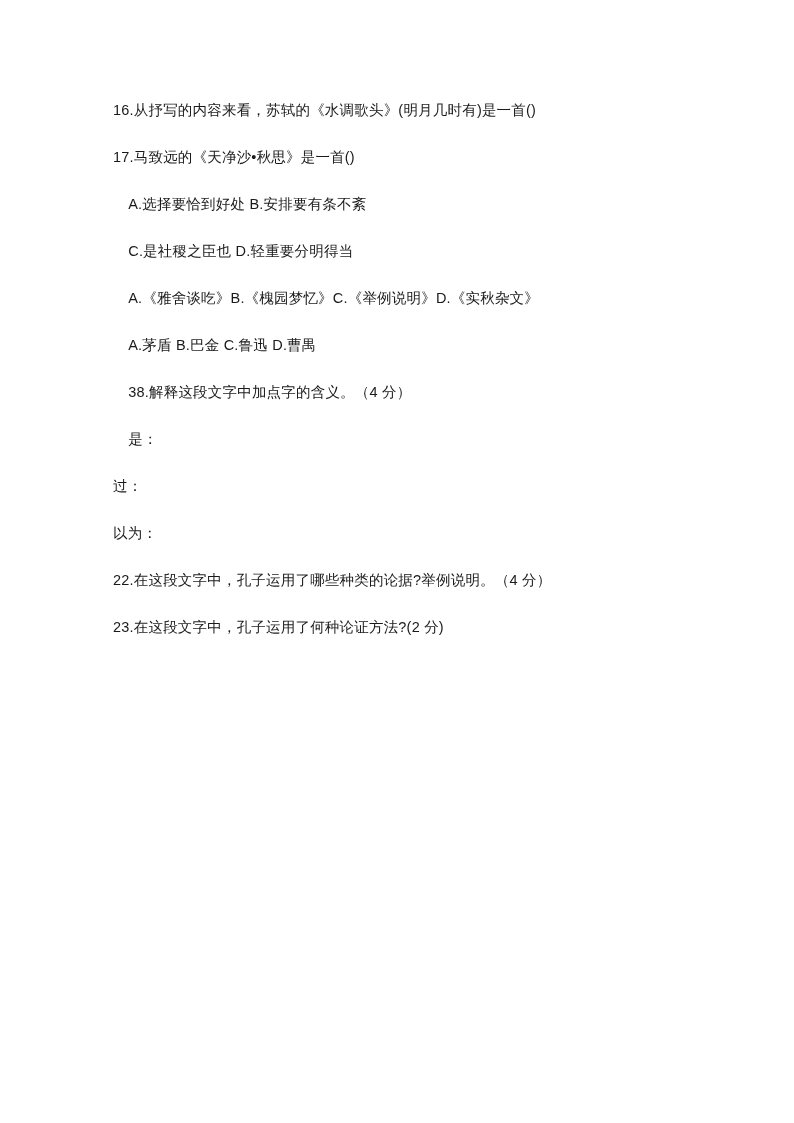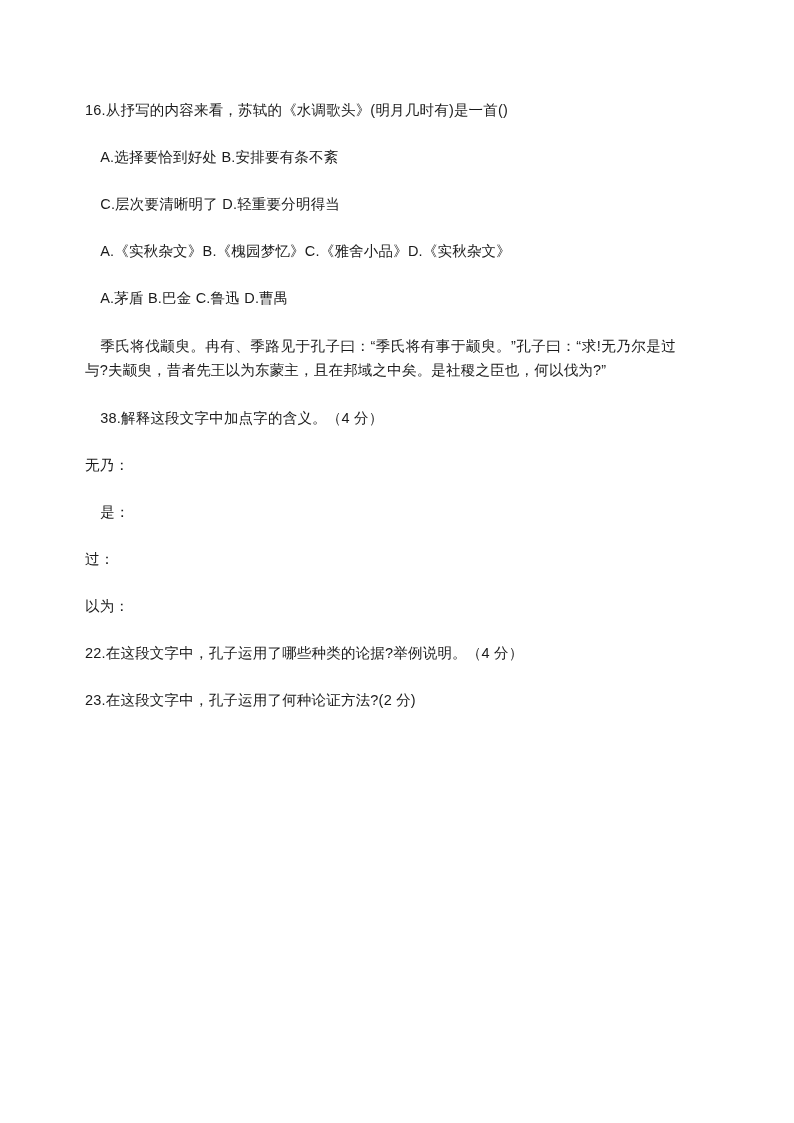--- a/index.html
+++ b/index.html
@@ -10,21 +10,21 @@
   body {
     width: 794px;
     height: 1123px;
     font-family: "Liberation Sans", "DejaVu Sans", sans-serif;
     color: #1a1a1a;
   }
   .page {
     width: 794px;
     height: 1123px;
     box-sizing: border-box;
-    padding: 100px 118px 60px 85px;
+    padding: 100px 118px 60px 113px;
     position: relative;
   }
   .doc-body {
     font-size: 14.5px;
     line-height: 1.45;
   }
   .para {
     margin: 0 0 26px 0;
     text-align: justify;
     letter-spacing: 0.2px;
@@ -48,34 +48,33 @@
   }
 </style>
 </head>
 <body>
 
 <div class="page">
   <div class="doc-body">
 
     <p class="para">16.从抒写的内容来看，苏轼的《水调歌头》(明月几时有)是一首()</p>
 
+    <p class="para">17.马致远的《天净沙•秋思》是一首()</p>
 
     <p class="para sub-indent">A.选择要恰到好处 B.安排要有条不紊</p>
-    <p class="para sub-indent">C.层次要清晰明了 D.轻重要分明得当</p>
+    <p class="para sub-indent">C.是社稷之臣也 D.轻重要分明得当</p>
 
-    <p class="para sub-indent">A.《实秋杂文》B.《槐园梦忆》C.《雅舍小品》D.《实秋杂文》</p>
+    <p class="para sub-indent">A.《雅舍谈吃》B.《槐园梦忆》C.《举例说明》D.《实秋杂文》</p>
 
     <p class="para sub-indent">A.茅盾 B.巴金 C.鲁迅 D.曹禺</p>
 
 
 
-    <p class="passage">季氏将伐颛臾。冉有、季路见于孔子曰：“季氏将有事于颛臾。”孔子曰：“求!无乃尔是过与?夫颛臾，昔者先王以为东蒙主，且在邦域之中矣。是社稷之臣也，何以伐为?”</p>
 
     <p class="para indent">38.解释这段文字中加点字的含义。（4 分）</p>
-    <p class="blank-line">无乃：</p>
     <p class="blank-line sub-indent">是：</p>
     <p class="blank-line">过：</p>
     <p class="blank-line">以为：</p>
 
     <p class="para">22.在这段文字中，孔子运用了哪些种类的论据?举例说明。（4 分）</p>
     <p class="para">23.在这段文字中，孔子运用了何种论证方法?(2 分)</p>
 
   </div>
 </div>
 

